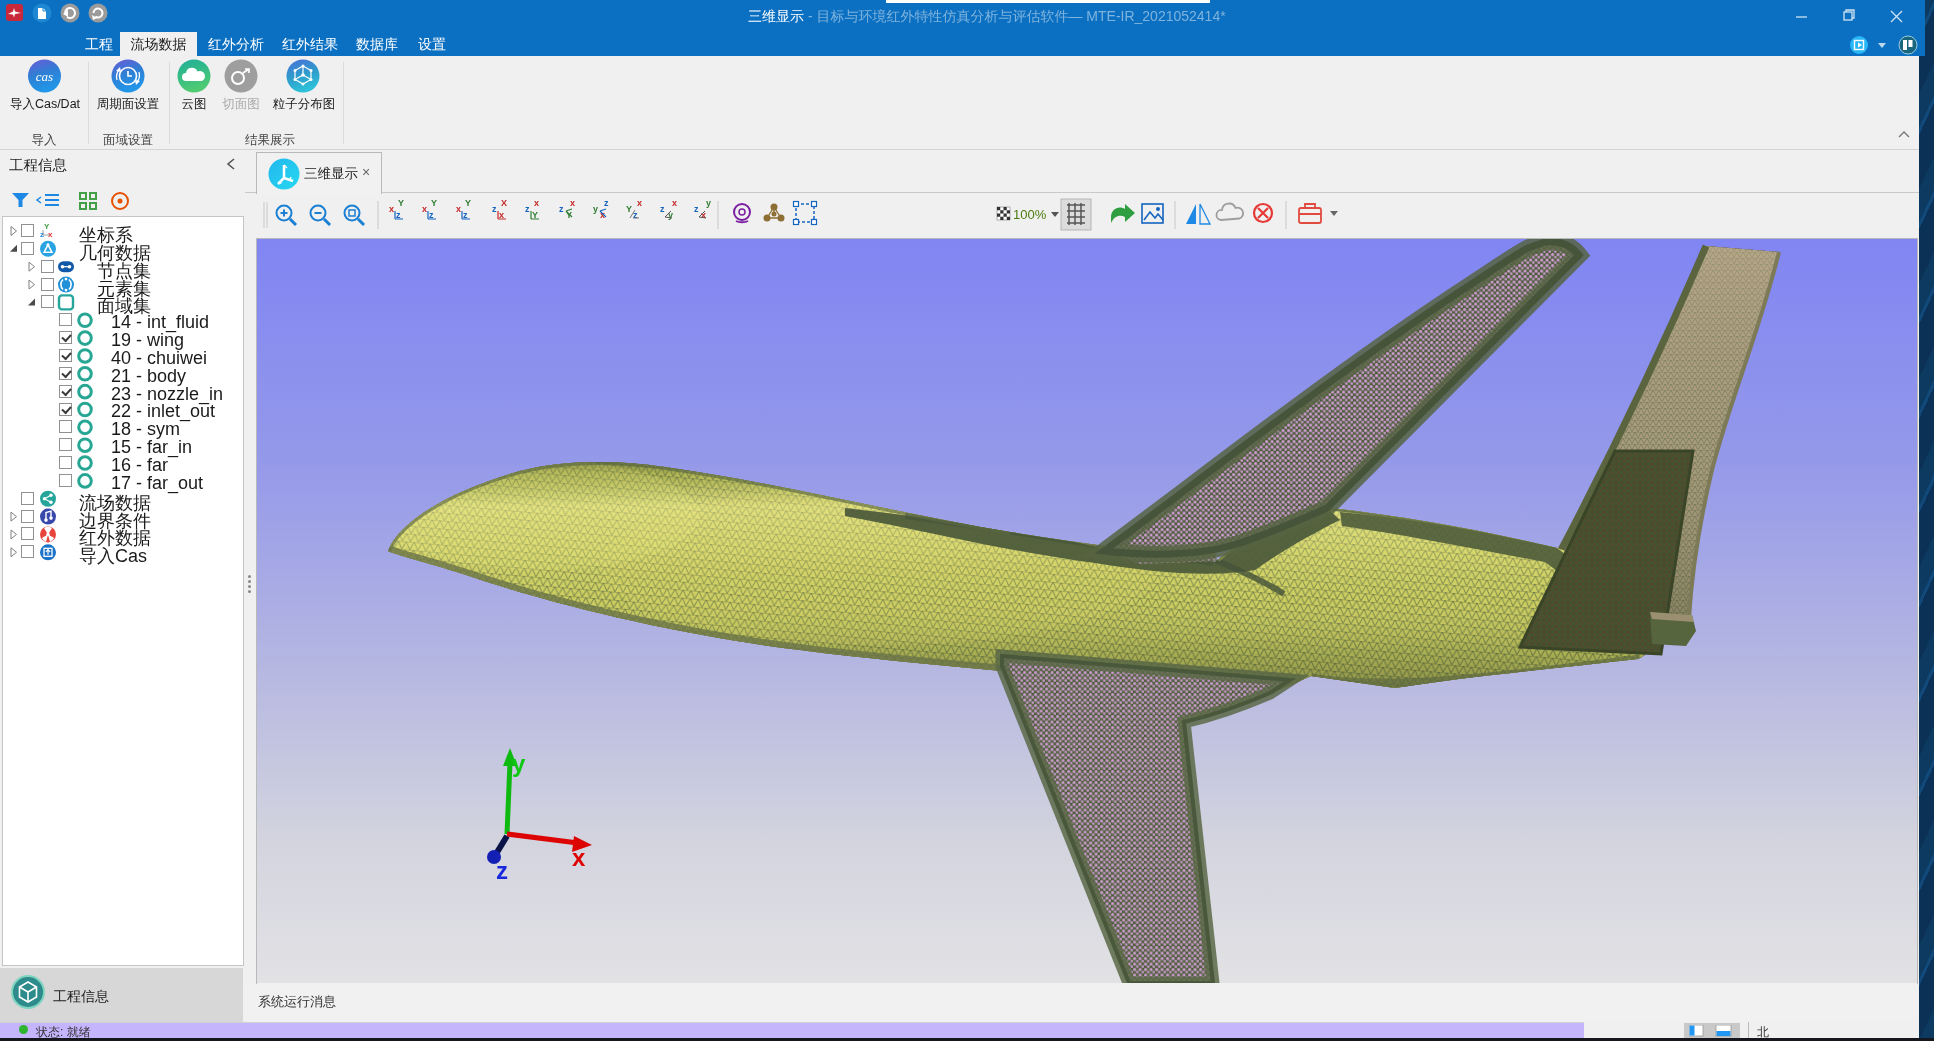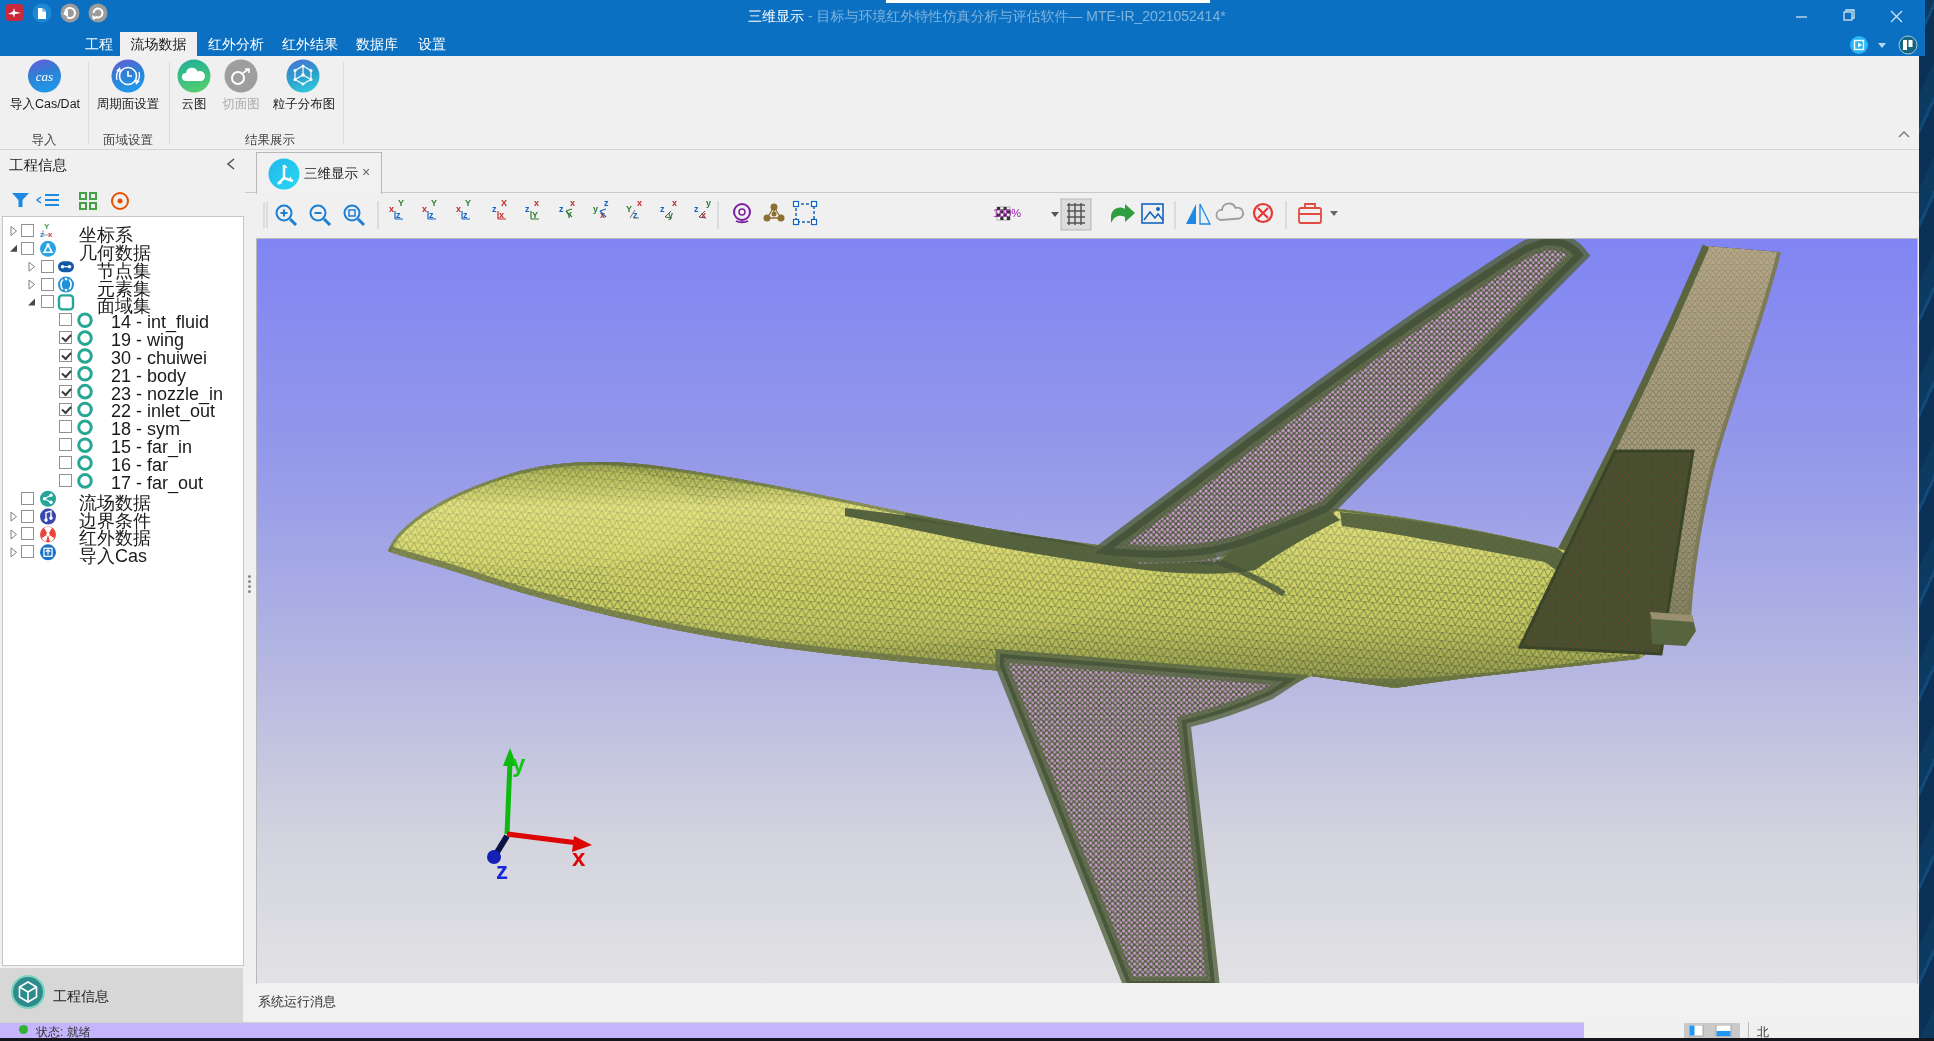--- a/index.html
+++ b/index.html
@@ -236,21 +236,21 @@
       <div class="trow" style="left:94px;top:42px">节点集</div>
       <div class="cb" style="left:38px;top:61px"></div>
       <div class="trow" style="left:94px;top:60px">元素集</div>
       <div class="cb" style="left:38px;top:78px"></div>
       <div class="trow" style="left:94px;top:77px">面域集</div>
       <div class="cb" style="left:56px;top:96px"></div>
       <div class="trow" style="left:108px;top:95px">14 - int_fluid</div>
       <div class="cb ck" style="left:56px;top:114px"></div>
       <div class="trow" style="left:108px;top:113px">19 - wing</div>
       <div class="cb ck" style="left:56px;top:132px"></div>
-      <div class="trow" style="left:108px;top:131px">30 - chuiwei</div>
+      <div class="trow" style="left:108px;top:131px">40 - chuiwei</div>
       <div class="cb ck" style="left:56px;top:150px"></div>
       <div class="trow" style="left:108px;top:149px">21 - body</div>
       <div class="cb ck" style="left:56px;top:168px"></div>
       <div class="trow" style="left:108px;top:167px">23 - nozzle_in</div>
       <div class="cb ck" style="left:56px;top:186px"></div>
       <div class="trow" style="left:108px;top:184px">22 - inlet_out</div>
       <div class="cb" style="left:56px;top:203px"></div>
       <div class="trow" style="left:108px;top:202px">18 - sym</div>
       <div class="cb" style="left:56px;top:221px"></div>
       <div class="trow" style="left:108px;top:220px">15 - far_in</div>
@@ -420,21 +420,21 @@
  <g stroke="#e04a3f" stroke-width="1.8" fill="none">
         <rect x="1054" y="15" width="22" height="15" rx="2"></rect>
         <path d="M1060,15 v-4 h10 v4 M1054,21 h22"></path>
       </g>
  <polygon points="1085,18 1093,18 1089,23" fill="#666"></polygon>
 </svg>
 <div style="position:absolute;left:590px;top:13px;width:136px;height:32px;background:#fff;border:1px solid #8a8a8a;font-size:12.5px;color:#222;margin-top:41px;">
       <span style="position:absolute;left:6px;top:3px;">All</span>
       <span style="position:absolute;right:0;top:0;width:18px;height:20px;border-left:1px solid #a5a5a5;background:#f2f2f2;text-align:center;font-size:9px;color:#555;line-height:20px;">▼</span>
     </div>
-<div style="position:absolute;left:748px;top:14px;font-size:11px;color:#a21caf;">100%</div>
+<div style="position:absolute;left:768px;top:14px;font-size:13px;color:#4d7c0f;">100%</div>
 </div>
 <div class="abs" id="viewport">
 <svg width="1660" height="744" viewBox="0 0 1660 744" xmlns="http://www.w3.org/2000/svg">
 <defs>
 <linearGradient id="vbg" x1="0" y1="0" x2="0" y2="1">
  <stop offset="0" stop-color="#8085f3"></stop>
  <stop offset="0.30" stop-color="#9599e9"></stop>
  <stop offset="0.55" stop-color="#b2b4e2"></stop>
  <stop offset="0.80" stop-color="#d2d3de"></stop>
  <stop offset="1" stop-color="#e2e2e5"></stop>

